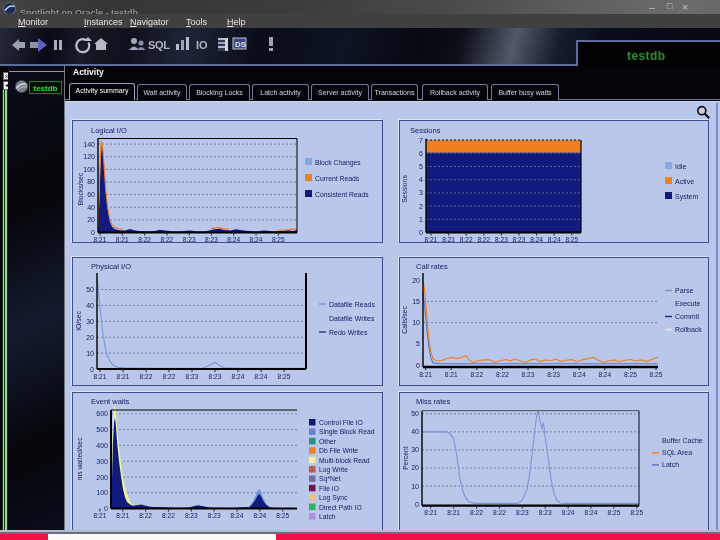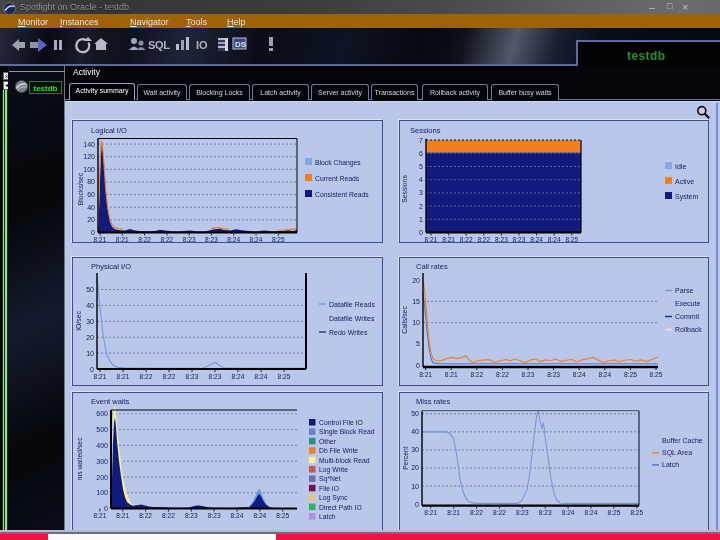--- a/index.html
+++ b/index.html
@@ -1,31 +1,31 @@
 <!DOCTYPE html>
 <html><head><meta charset="utf-8"><style>
 *{margin:0;padding:0;box-sizing:border-box}
 html,body{width:720px;height:540px;overflow:hidden;background:#000;font-family:"Liberation Sans",sans-serif}
 #root{position:relative;width:720px;height:540px}
 .abs{position:absolute}
 #titlebar{left:0;top:0;width:720px;height:14px;background:linear-gradient(90deg,#454545,#353535 14%,#3a3d3a 40%,#4a4a4a 62%,#5e5e5e 80%,#6c6c6c 95%,#686868)}
-#titletext{left:20px;top:2px;font-size:9px;font-weight:normal;color:#8c948c;text-shadow:0 1px 0 #1c1c1c}
-#menubar{left:0;top:14px;width:720px;height:14px;background:#a16207;color:#e4e4e4;font-size:9px}
+#titletext{left:20px;top:8px;font-size:9px;font-weight:bold;color:#8c948c;text-shadow:0 1px 0 #1c1c1c}
+#menubar{left:0;top:14px;width:720px;height:14px;background:#404040;color:#e4e4e4;font-size:9px}
 .mi{position:absolute;top:2.5px}
 #toolbar{left:0;top:28px;width:720px;height:36px;background:
   linear-gradient(105deg, rgba(0,0,0,0) 58%, rgba(130,148,200,0.07) 64%, rgba(200,212,240,0.38) 71%, rgba(130,148,200,0.10) 77%, rgba(0,0,0,0) 83%),
   linear-gradient(100deg, rgba(150,160,200,0.18) 0%, rgba(0,0,0,0) 7%, rgba(160,175,215,0.12) 12%, rgba(0,0,0,0) 18%),
   linear-gradient(102deg, #0a0d1a 0%, #06070e 14%, #1e2438 26%, #0a0d18 36%, #0d1322 48%, #05060a 62%, #0b101e 76%, #060810 100%)}
 #sep1{left:0;top:64px;width:577px;height:2px;background:#5c6c9e}
 #sep2{left:577px;top:40px;width:143px;height:2px;background:#5c6c9e}
 #sep3{left:576px;top:40px;width:2px;height:26px;background:#5c6c9e}
 #rightpanel{left:577px;top:42px;width:143px;height:61px;background:#020203}
 #rtestdb{left:627px;top:49px;width:80px;font-size:12px;font-weight:bold;color:#2b8f2b;letter-spacing:.4px}
 #headerband{left:65px;top:66px;width:655px;height:37px;background:#04040a}
-#acttitle{left:73px;top:66.5px;font-size:8.5px;font-weight:normal;color:#fff}
+#acttitle{left:73px;top:66.5px;font-size:8.5px;font-weight:bold;color:#fff}
 .tab{position:absolute;top:84px;height:16px;background:#05050c;border:1px solid #6f7994;border-bottom:none;border-radius:3px 3px 0 0;color:#cdd4e2;font-size:7px;text-align:center;padding-top:3.5px;white-space:nowrap;overflow:hidden}
 .tab.act{top:82.5px;height:17.5px;color:#fff;border-color:#9aa4be;background:#04040a}
 #leftstrip{left:0;top:66px;width:8px;height:465px;background:#05050a}
 .sbtn{position:absolute;left:3px;width:7px;height:8.5px;background:#f2f2f2;border:1px solid #6a6a6a;color:#111;font-size:6px;line-height:6px;text-align:center}
 #greenline{left:2px;top:90px;width:6px;height:441px;background:repeating-linear-gradient(90deg,#143214 0 1px,#9cd89c 1px 2.5px,#143214 2.5px 3.5px,#9cd89c 3.5px 5px,#143214 5px 6px)}
 #sidebar{left:8px;top:66px;width:57px;height:465px;background:linear-gradient(155deg,#0a0d18 0%,#05060a 30%,#141b2e 55%,#05060a 80%,#0a0e1a 100%);border-right:1px solid #73777f}
 #sbitem{left:29px;top:80.5px;width:33px;height:13.5px;border:1px solid #2f7a2f;background:#060c06;color:#2ae22a;font-size:8px;font-weight:bold;text-align:center;padding-top:2px}
 #content{left:65px;top:101px;width:655px;height:430px;background:#b9c7ea;border-top:1.5px solid #ccd6f0}
 #contentR{left:716px;top:103px;width:1.5px;height:428px;background:#7a8cc8}
 .panel{position:absolute;border:1px solid #3f4e8c;background:#b9c7ea;box-shadow:-1px -1px 0 rgba(225,233,250,0.85)}
@@ -42,21 +42,21 @@
 <path d="M 2 8.5 Q 6.5 2.5 11.5 4.5" stroke="#cfd4e0" stroke-width="1.6" fill="none"></path>
 </svg></div>
 <div class="abs" id="titletext">Spotlight on Oracle - testdb</div>
 <div class="abs" id="wctrl">
       <span style="position:absolute;left:3px;top:1px">–</span>
       <span style="position:absolute;left:21px;top:0px;font-size:9px">□</span>
       <span style="position:absolute;left:36px;top:-0.5px;font-size:11px">×</span>
     </div>
 <div class="abs" id="menubar">
 <span class="mi" style="left:18px"><u>M</u>onitor</span>
-<span class="mi" style="left:60px"><u>I</u>nstances</span>
+<span class="mi" style="left:84px"><u>I</u>nstances</span>
 <span class="mi" style="left:130px"><u>N</u>avigator</span>
 <span class="mi" style="left:186px"><u>T</u>ools</span>
 <span class="mi" style="left:227px"><u>H</u>elp</span>
 </div>
 <div class="abs" id="toolbar"><svg width="720" height="36" font-family="Liberation Sans, sans-serif">
 <polygon points="12,17 19,11 19,14 25,14 25,20 19,20 19,23" fill="#9aa0ac"></polygon>
 <rect x="30" y="14" width="8" height="6" fill="#8f95a8"></rect>
 <polygon points="38,10 47,17 38,24" fill="#5a63c0"></polygon>
 <rect x="54" y="12" width="3" height="10" fill="#a8adbb"></rect>
         <rect x="59" y="12" width="3" height="10" fill="#a8adbb"></rect>

